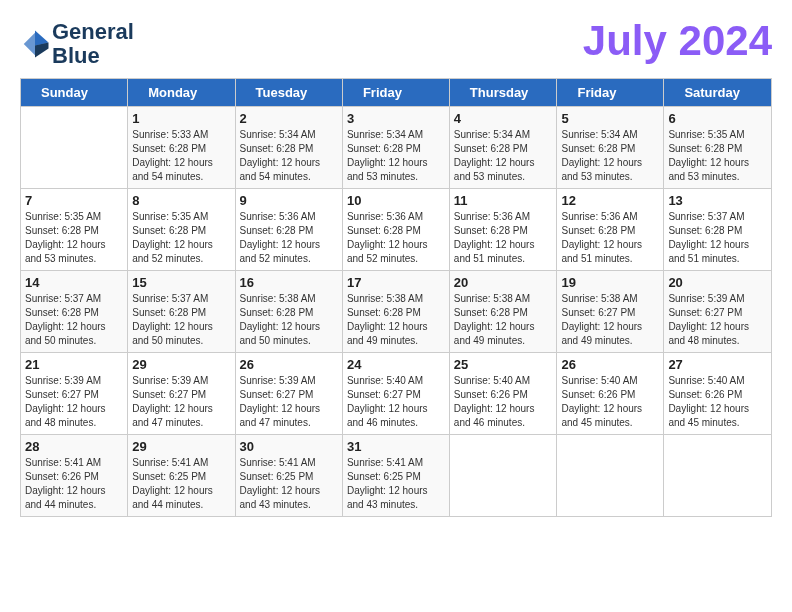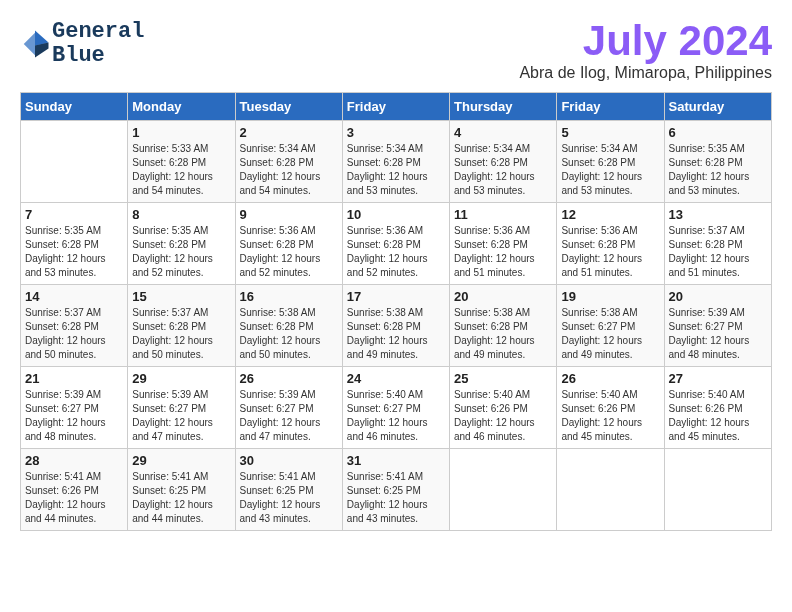--- a/index.html
+++ b/index.html
@@ -12,21 +12,20 @@
     }
     .header {
       display: flex;
       justify-content: space-between;
       align-items: flex-start;
       margin-bottom: 10px;
     }
     .logo {
       display: flex;
       align-items: center;
-      font-family: Liberation Mono, monospace;
     }
     .logo-text {
       font-size: 22px;
       font-weight: bold;
       color: #1a3a5c;
       line-height: 1.1;
     }
     .logo-icon {
       width: 30px;
       height: 30px;
@@ -47,21 +46,21 @@
       margin-top: 2px;
     }
     table {
       width: 100%;
       border-collapse: collapse;
       font-size: 11px;
     }
     thead tr th {
       background-color: #2a6bbf;
       color: #fff;
-      padding: 6px 4px;
+      padding: 6px 20px;
       text-align: left;
       font-size: 13px;
       font-weight: bold;
       border: 1px solid #ccc;
     }
     tbody tr td {
       border: 1px solid #ccc;
       padding: 4px;
       vertical-align: top;
       width: 108px;
@@ -99,21 +98,20 @@
       <path d="M20 2 L38 18 L20 22 Z" fill="#2a6bbf"></path>
       <path d="M20 22 L38 18 L38 26 L20 38 Z" fill="#1a3a5c"></path>
     </svg>
     <div class="logo-text">
       <div>General</div>
       <div>Blue</div>
     </div>
   </div>
   <div class="title-section">
     <div class="month-title">July 2024</div>
-    <div class="subtitle">Abra de Ilog, Mimaropa, Philippines</div>
   </div>
 </div>
 
 <table>
   <thead>
     <tr>
     <th>Sunday</th>
         <th>Monday</th>
         <th>Tuesday</th>
         <th>Friday</th>

